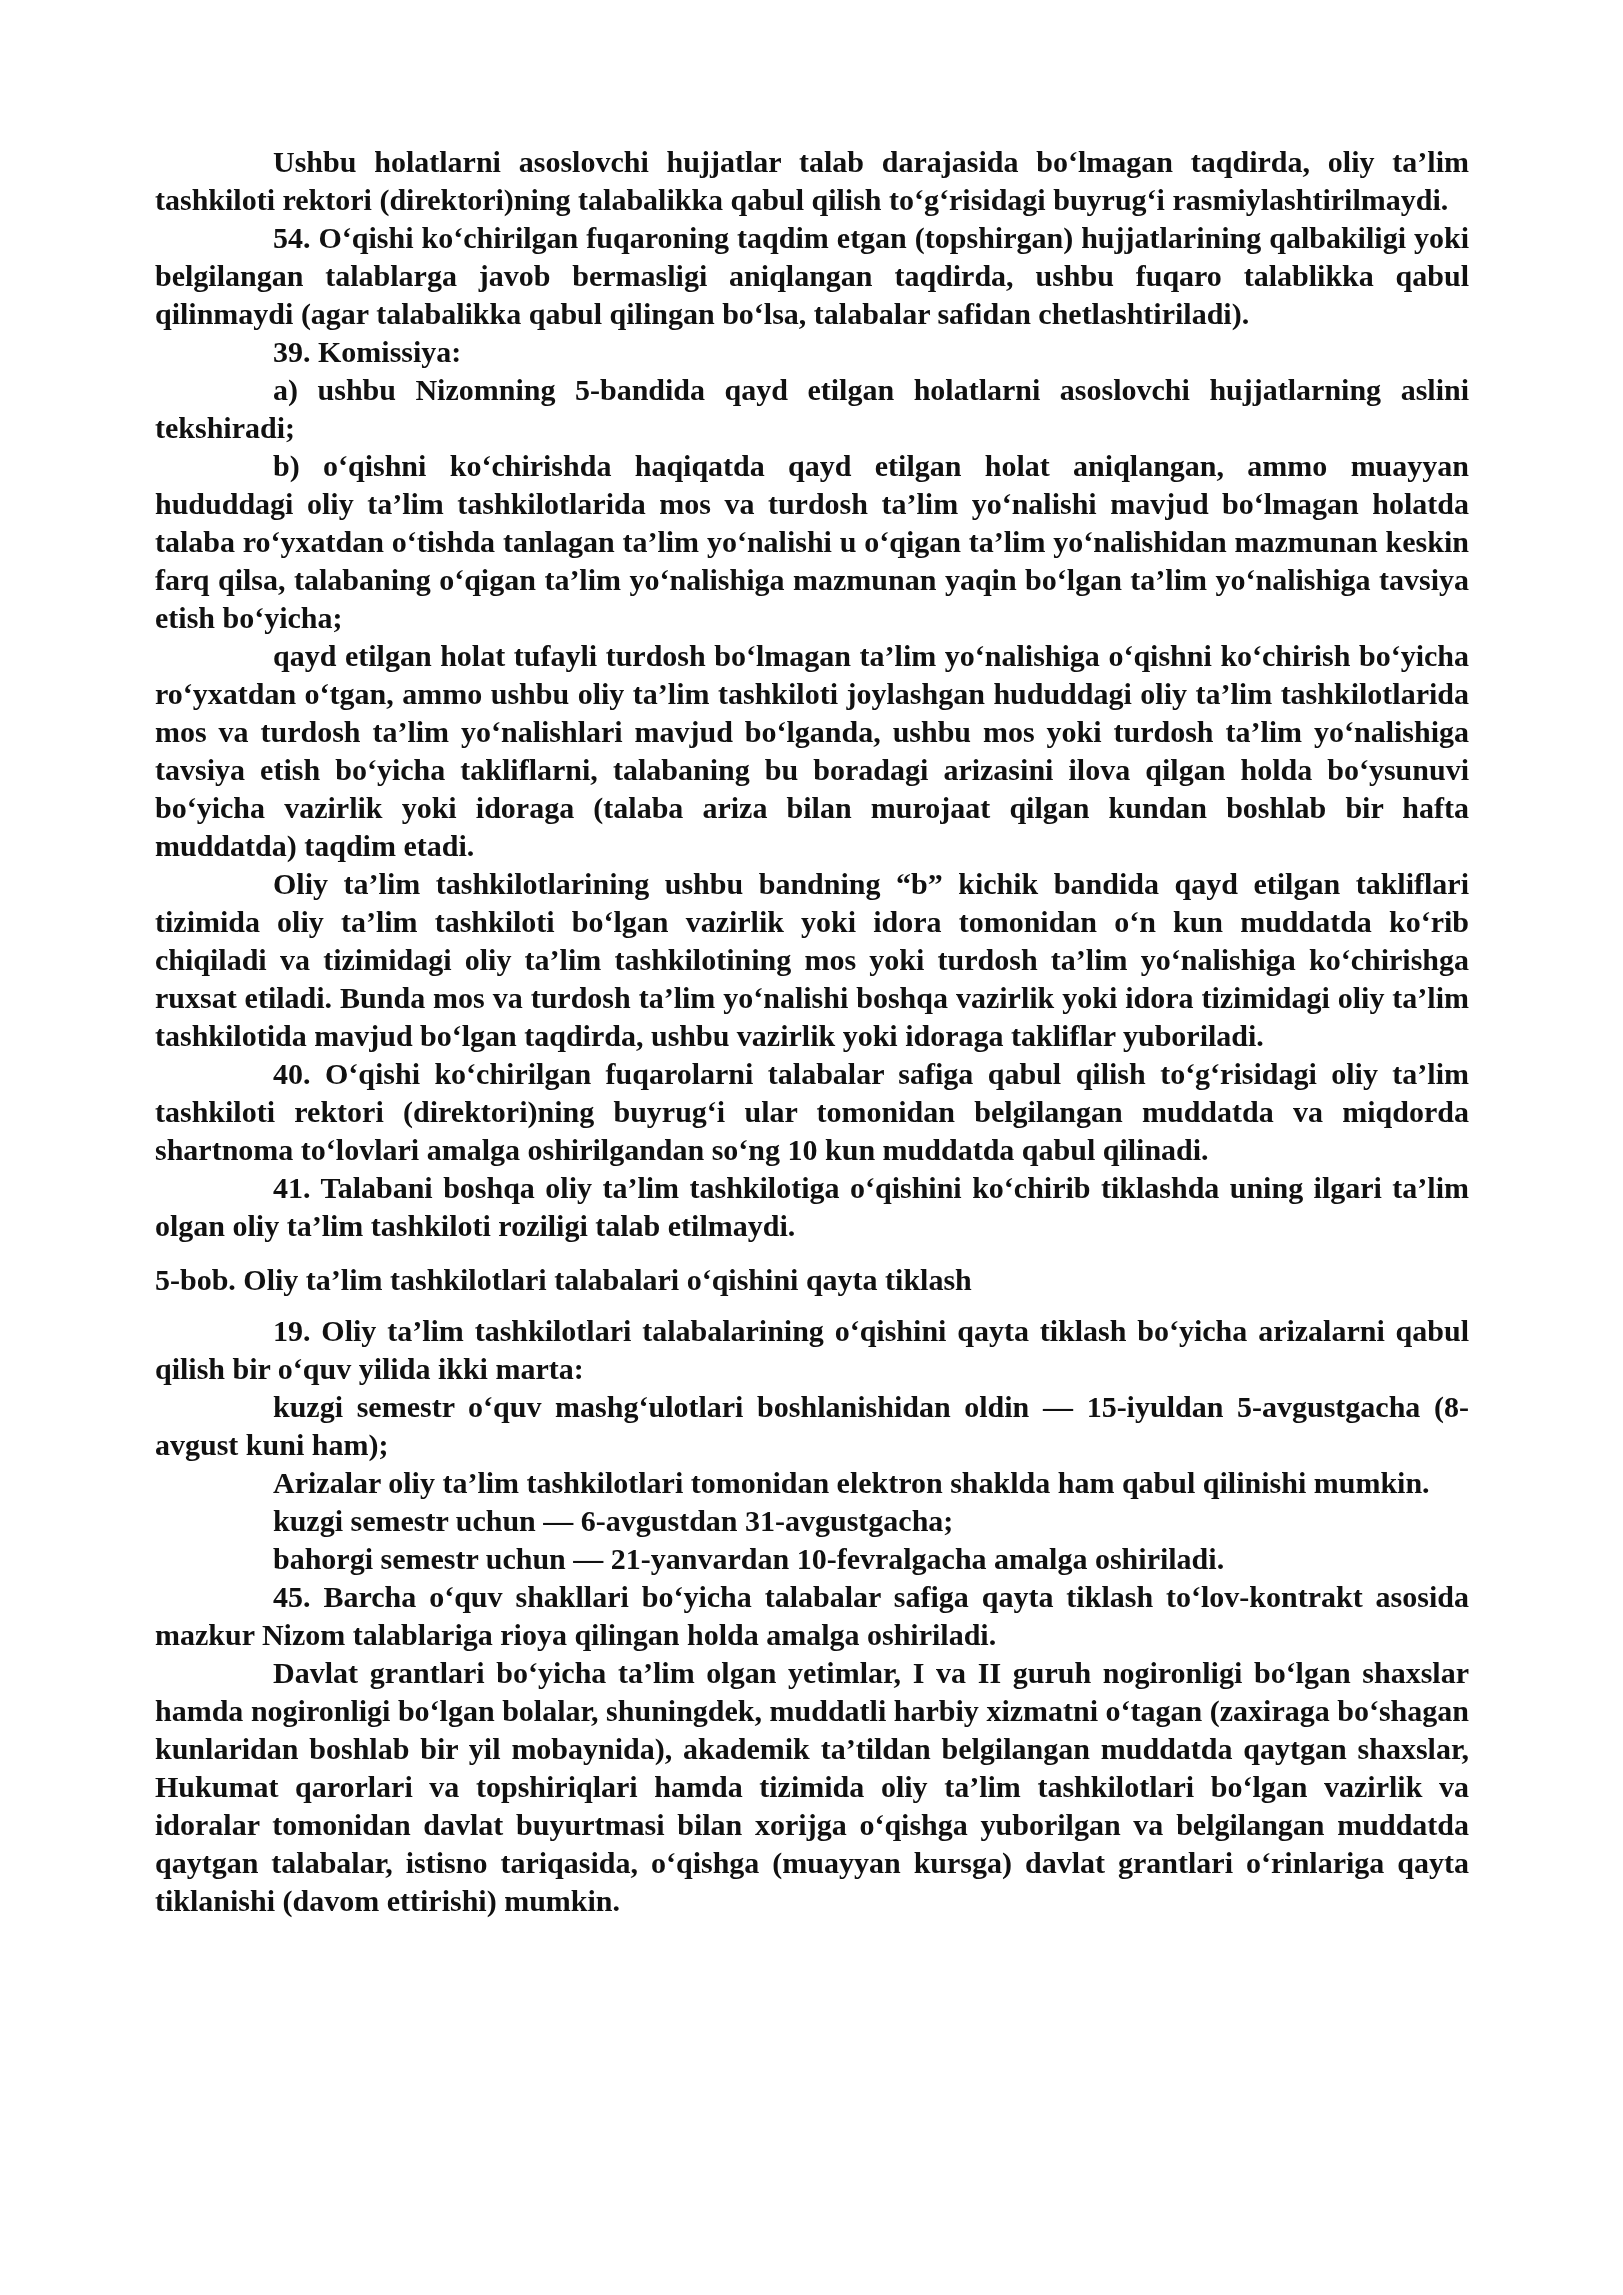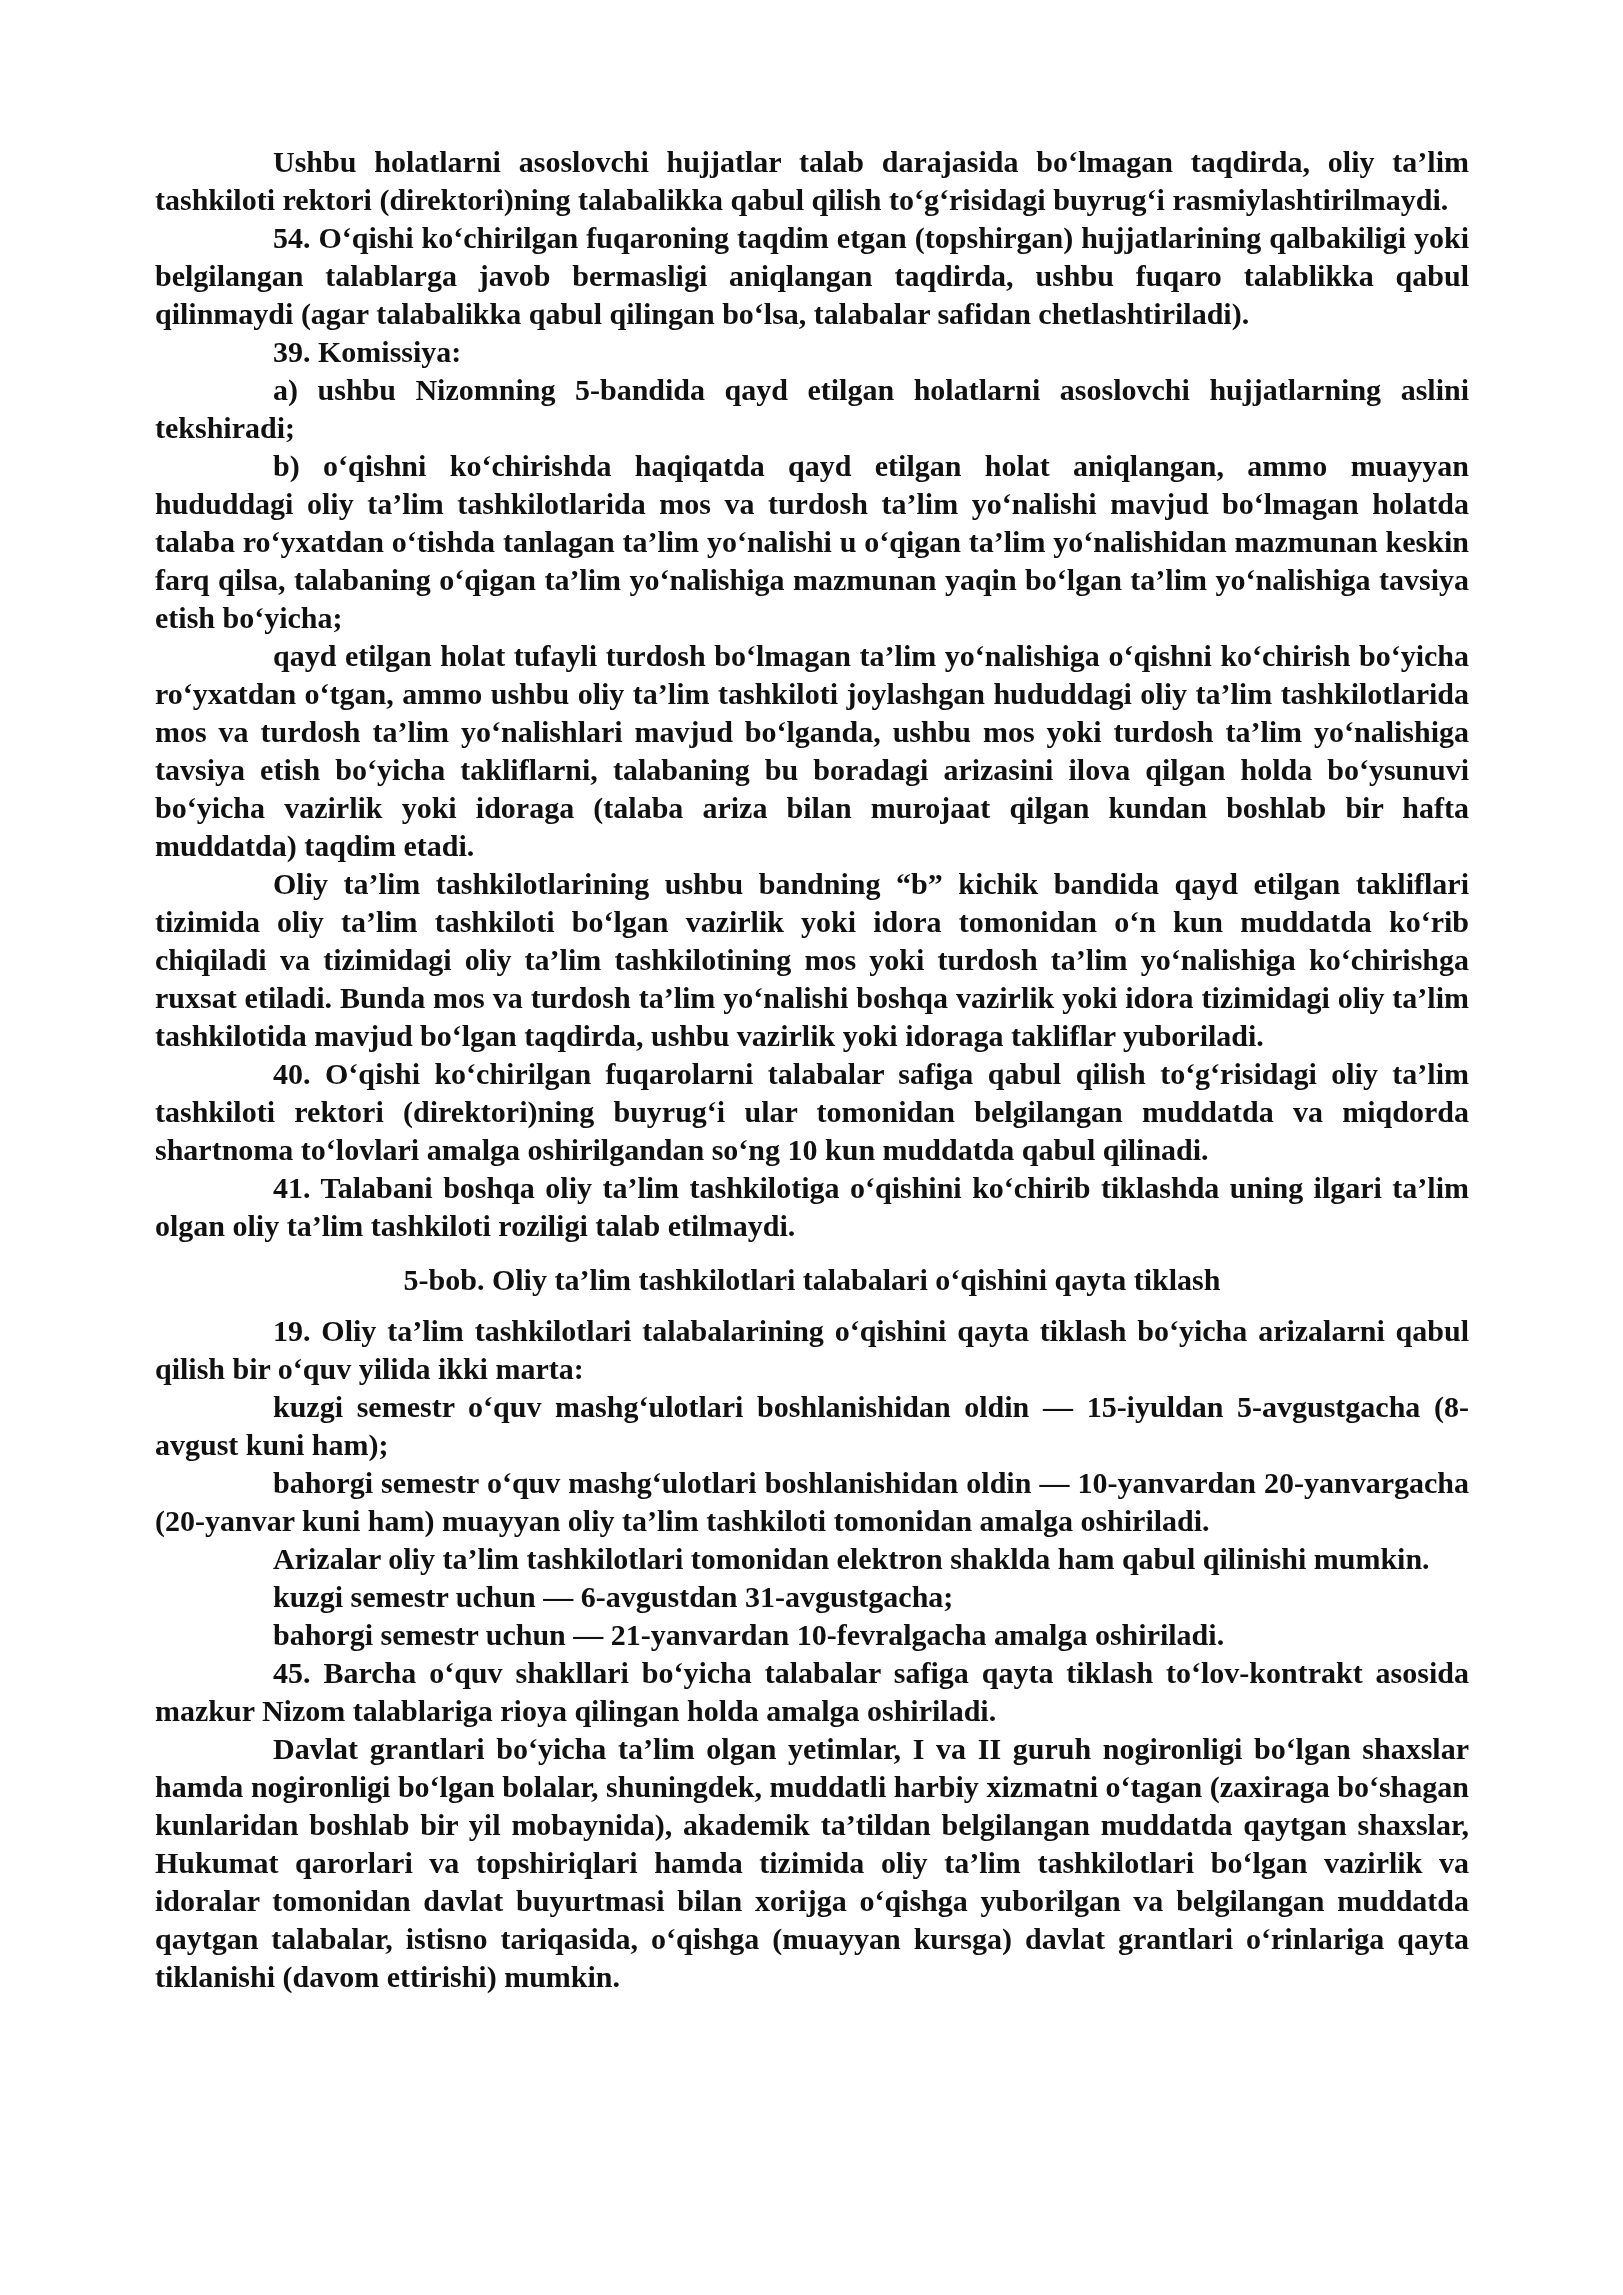--- a/index.html
+++ b/index.html
@@ -25,21 +25,21 @@
     }
     .p {
       margin: 0;
       text-align: justify;
       text-indent: 118px;
       hyphens: none;
       font-weight: bold;
     }
     .heading {
       margin: 15.7px 0 13px 0;
-      text-align: center;
+      text-align: left;
       font-weight: bold;
       text-indent: 0;
     }
   </style>
 </head>
 <body>
 
 <div class="page">
   <p class="p">Ushbu holatlarni asoslovchi hujjatlar talab darajasida bo‘lmagan taqdirda, oliy ta’lim tashkiloti rektori (direktori)ning talabalikka qabul qilish to‘g‘risidagi buyrug‘i rasmiylashtirilmaydi.</p>
   <p class="p">54. O‘qishi ko‘chirilgan fuqaroning taqdim etgan (topshirgan) hujjatlarining qalbakiligi yoki belgilangan talablarga javob bermasligi aniqlangan taqdirda, ushbu fuqaro talablikka qabul qilinmaydi (agar talabalikka qabul qilingan bo‘lsa, talabalar safidan chetlashtiriladi).</p>
@@ -48,20 +48,19 @@
   <p class="p">b) o‘qishni ko‘chirishda haqiqatda qayd etilgan holat aniqlangan, ammo muayyan hududdagi oliy ta’lim tashkilotlarida mos va turdosh ta’lim yo‘nalishi mavjud bo‘lmagan holatda talaba ro‘yxatdan o‘tishda tanlagan ta’lim yo‘nalishi u o‘qigan ta’lim yo‘nalishidan mazmunan keskin farq qilsa, talabaning o‘qigan ta’lim yo‘nalishiga mazmunan yaqin bo‘lgan ta’lim yo‘nalishiga tavsiya etish bo‘yicha;</p>
   <p class="p">qayd etilgan holat tufayli turdosh bo‘lmagan ta’lim yo‘nalishiga o‘qishni ko‘chirish bo‘yicha ro‘yxatdan o‘tgan, ammo ushbu oliy ta’lim tashkiloti joylashgan hududdagi oliy ta’lim tashkilotlarida mos va turdosh ta’lim yo‘nalishlari mavjud bo‘lganda, ushbu mos yoki turdosh ta’lim yo‘nalishiga tavsiya etish bo‘yicha takliflarni, talabaning bu boradagi arizasini ilova qilgan holda bo‘ysunuvi bo‘yicha vazirlik yoki idoraga (talaba ariza bilan murojaat qilgan kundan boshlab bir hafta muddatda) taqdim etadi.</p>
   <p class="p">Oliy ta’lim tashkilotlarining ushbu bandning “b” kichik bandida qayd etilgan takliflari tizimida oliy ta’lim tashkiloti bo‘lgan vazirlik yoki idora tomonidan o‘n kun muddatda ko‘rib chiqiladi va tizimidagi oliy ta’lim tashkilotining mos yoki turdosh ta’lim yo‘nalishiga ko‘chirishga ruxsat etiladi. Bunda mos va turdosh ta’lim yo‘nalishi boshqa vazirlik yoki idora tizimidagi oliy ta’lim tashkilotida mavjud bo‘lgan taqdirda, ushbu vazirlik yoki idoraga takliflar yuboriladi.</p>
   <p class="p">40. O‘qishi ko‘chirilgan fuqarolarni talabalar safiga qabul qilish to‘g‘risidagi oliy ta’lim tashkiloti rektori (direktori)ning buyrug‘i ular tomonidan belgilangan muddatda va miqdorda shartnoma to‘lovlari amalga oshirilgandan so‘ng 10 kun muddatda qabul qilinadi.</p>
   <p class="p">41. Talabani boshqa oliy ta’lim tashkilotiga o‘qishini ko‘chirib tiklashda uning ilgari ta’lim olgan oliy ta’lim tashkiloti roziligi talab etilmaydi.</p>
 
   <p class="heading">5-bob. Oliy ta’lim tashkilotlari talabalari o‘qishini qayta tiklash</p>
 
   <p class="p">19. Oliy ta’lim tashkilotlari talabalarining o‘qishini qayta tiklash bo‘yicha arizalarni qabul qilish bir o‘quv yilida ikki marta:</p>
   <p class="p">kuzgi semestr o‘quv mashg‘ulotlari boshlanishidan oldin — 15-iyuldan 5-avgustgacha (8-avgust kuni ham);</p>
-  <p class="p">bahorgi semestr o‘quv mashg‘ulotlari boshlanishidan oldin — 10-yanvardan 20-yanvargacha (20-yanvar kuni ham) muayyan oliy ta’lim tashkiloti tomonidan amalga oshiriladi.</p>
   <p class="p">Arizalar oliy ta’lim tashkilotlari tomonidan elektron shaklda ham qabul qilinishi mumkin.</p>
   <p class="p">kuzgi semestr uchun — 6-avgustdan 31-avgustgacha;</p>
   <p class="p">bahorgi semestr uchun — 21-yanvardan 10-fevralgacha amalga oshiriladi.</p>
   <p class="p">45. Barcha o‘quv shakllari bo‘yicha talabalar safiga qayta tiklash to‘lov-kontrakt asosida mazkur Nizom talablariga rioya qilingan holda amalga oshiriladi.</p>
   <p class="p">Davlat grantlari bo‘yicha ta’lim olgan yetimlar, I va II guruh nogironligi bo‘lgan shaxslar hamda nogironligi bo‘lgan bolalar, shuningdek, muddatli harbiy xizmatni o‘tagan (zaxiraga bo‘shagan kunlaridan boshlab bir yil mobaynida), akademik ta’tildan belgilangan muddatda qaytgan shaxslar, Hukumat qarorlari va topshiriqlari hamda tizimida oliy ta’lim tashkilotlari bo‘lgan vazirlik va idoralar tomonidan davlat buyurtmasi bilan xorijga o‘qishga yuborilgan va belgilangan muddatda qaytgan talabalar, istisno tariqasida, o‘qishga (muayyan kursga) davlat grantlari o‘rinlariga qayta tiklanishi (davom ettirishi) mumkin.</p>
 </div>
 
 
 </body></html>

